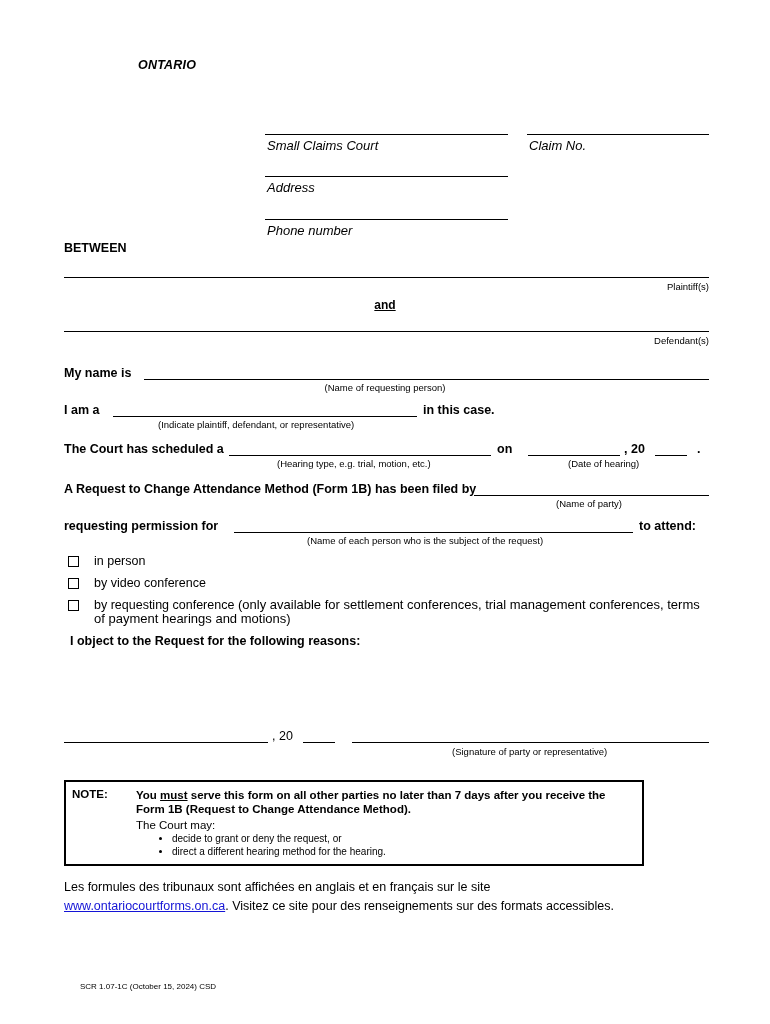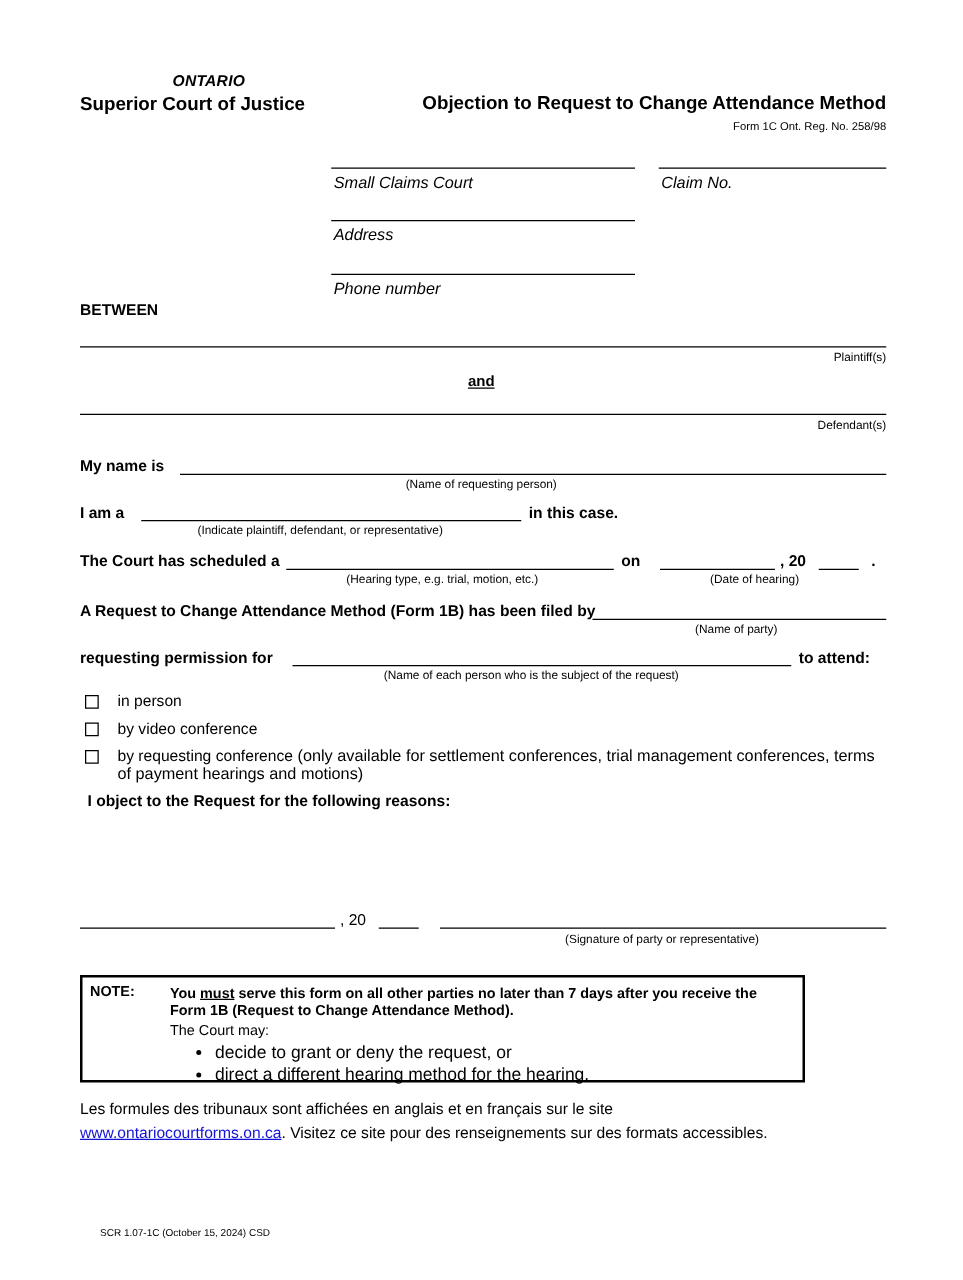--- a/index.html
+++ b/index.html
@@ -68,44 +68,37 @@
     position: absolute;
     left: 64px; top: 780px;
     width: 580px; height: 86px;
     border: 2px solid #000;
     background: #fff;
   }
   .nb-label { position: absolute; left: 6px; top: 6px; font-weight: bold; font-size: 11.5px; }
   .nb-body { position: absolute; left: 70px; top: 6px; right: 6px; }
   .nb-strong { font-weight: bold; font-size: 11.5px; line-height: 14px; }
   .nb-normal { font-size: 11.5px; margin-top: 3px; }
-  .nb-list { margin: 1px 0 0 0; padding-left: 36px; font-size: 14px; }
+  .nb-list { margin: 1px 0 0 0; padding-left: 36px; font-size: 10px; }
   .nb-list li { margin-top: 2px; }
 
   
   .fr { position: absolute; left: 64px; top: 878px; width: 650px; font-size: 12.5px; line-height: 19px; }
   .fr a, .fr .lnk { color: #1414d6; text-decoration: underline; }
 
   
   .code { position: absolute; left: 64px; top: 982px; font-size: 8px; padding-left: 16px; }
 </style>
 </head>
 <body>
 
 <div class="page">
 
   <div class="hdr">
     <div class="hdr-ontario">ONTARIO</div>
-    <div class="hdr-row">
-      <div class="hdr-court">Superior Court of Justice</div>
-      <div class="hdr-right">
-        <div class="hdr-title">Objection to Request to Change Attendance Method</div>
-        <div class="hdr-form">Form 1C Ont. Reg. No. 258/98</div>
-      </div>
-    </div>
   </div>
 
   <div class="courtinfo">
     <div class="ci-line" style="left:265px; top:8px; width:243px;"></div>
     <div class="ci-lbl" style="left:267px; top:12px;">Small Claims Court</div>
 
     <div class="ci-line" style="left:527px; top:8px; width:182px;"></div>
     <div class="ci-lbl" style="left:529px; top:12px;">Claim No.</div>
 
     <div class="ci-line" style="left:265px; top:50px; width:243px;"></div>

